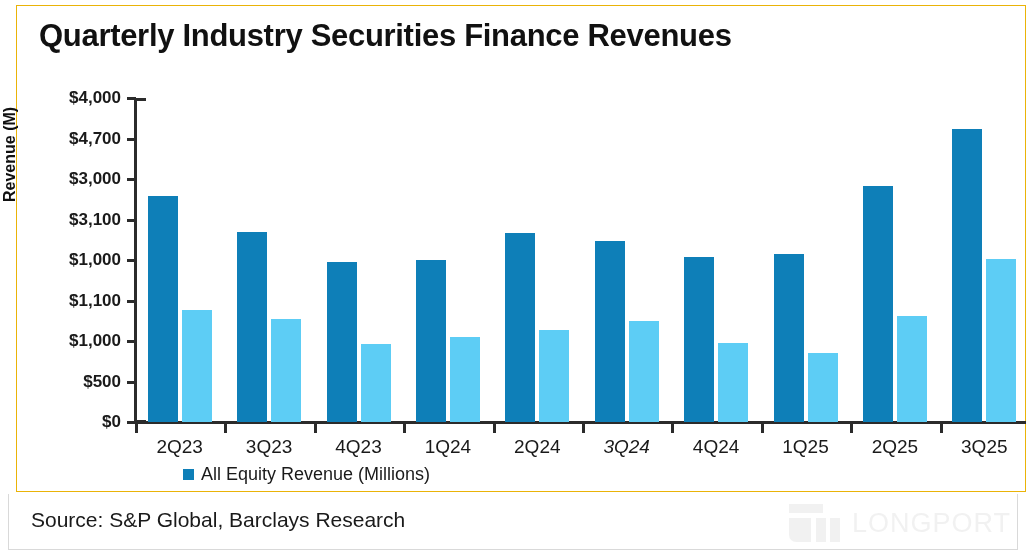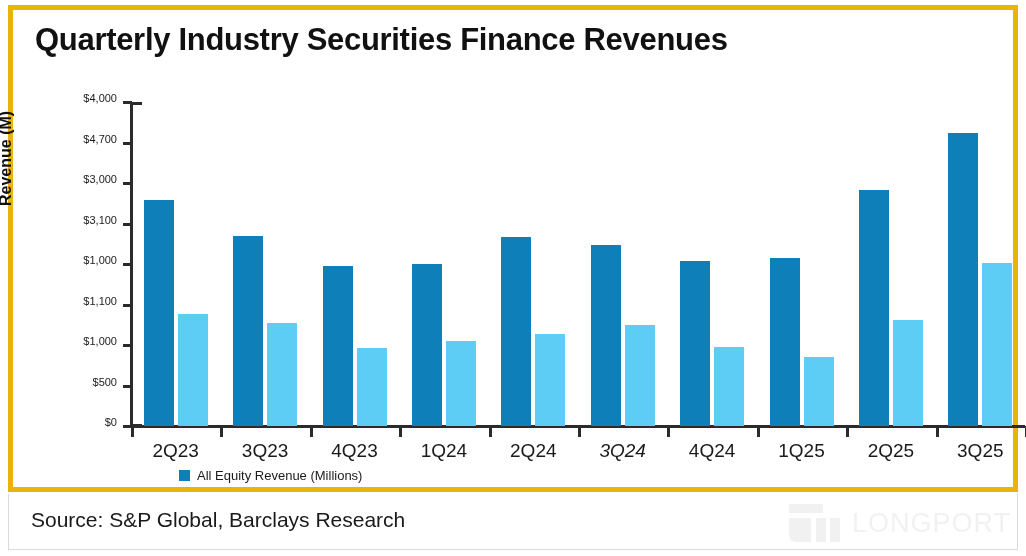--- a/index.html
+++ b/index.html
@@ -10,23 +10,23 @@
     overflow:hidden;
   }
   .frame{
     position:relative;
     width:1026px;height:556px;
     box-sizing:border-box;
     background:#ffffff;
   }
   .card{
     position:absolute;
-    left:8px;top:5px;
+    left:16px;top:5px;
     width:1010px;height:487px;
-    border:5px solid #eab308;
+    border:1px solid #eab308;
     background:#ffffff;
     box-sizing:border-box;
   }
   .title{
     position:absolute;
     left:22px;top:12px;
     font-size:31px;
     font-weight:bold;
     color:#111111;
     letter-spacing:-0.3px;
@@ -53,23 +53,24 @@
     position:absolute;
     left:110px;
     width:9px;height:3px;
     background:#2b2b2b;
   }
   .ylab{
     position:absolute;
     left:0px;
     width:104px;
     text-align:right;
-    font-size:11px;
-    color:#1a1a1a;
-    white-space:nowrap;
+    font-size:17px;
+    color:#1a1a1a;
+    white-space:nowrap;
+    font-weight:bold;
   }
   .ytitle{
     position:absolute;
     left:-16px;top:196px;
     transform:rotate(-90deg);
     transform-origin:left top;
     font-size:16px;
     font-weight:bold;
     color:#111111;
     white-space:nowrap;
@@ -110,21 +111,21 @@
     display:flex;
     align-items:center;
     gap:7px;
     white-space:nowrap;
   }
   .legend-swatch{
     width:11px;height:11px;
     display:inline-block;
   }
   .legend-txt{
-    font-size:13px;
+    font-size:18px;
     color:#1a1a1a;
   }
   
   .source-bar{
     position:absolute;
     left:8px;top:494px;
     width:1010px;height:56px;
     border:1px solid #d9d9d9;
     border-top:none;
     box-sizing:border-box;

